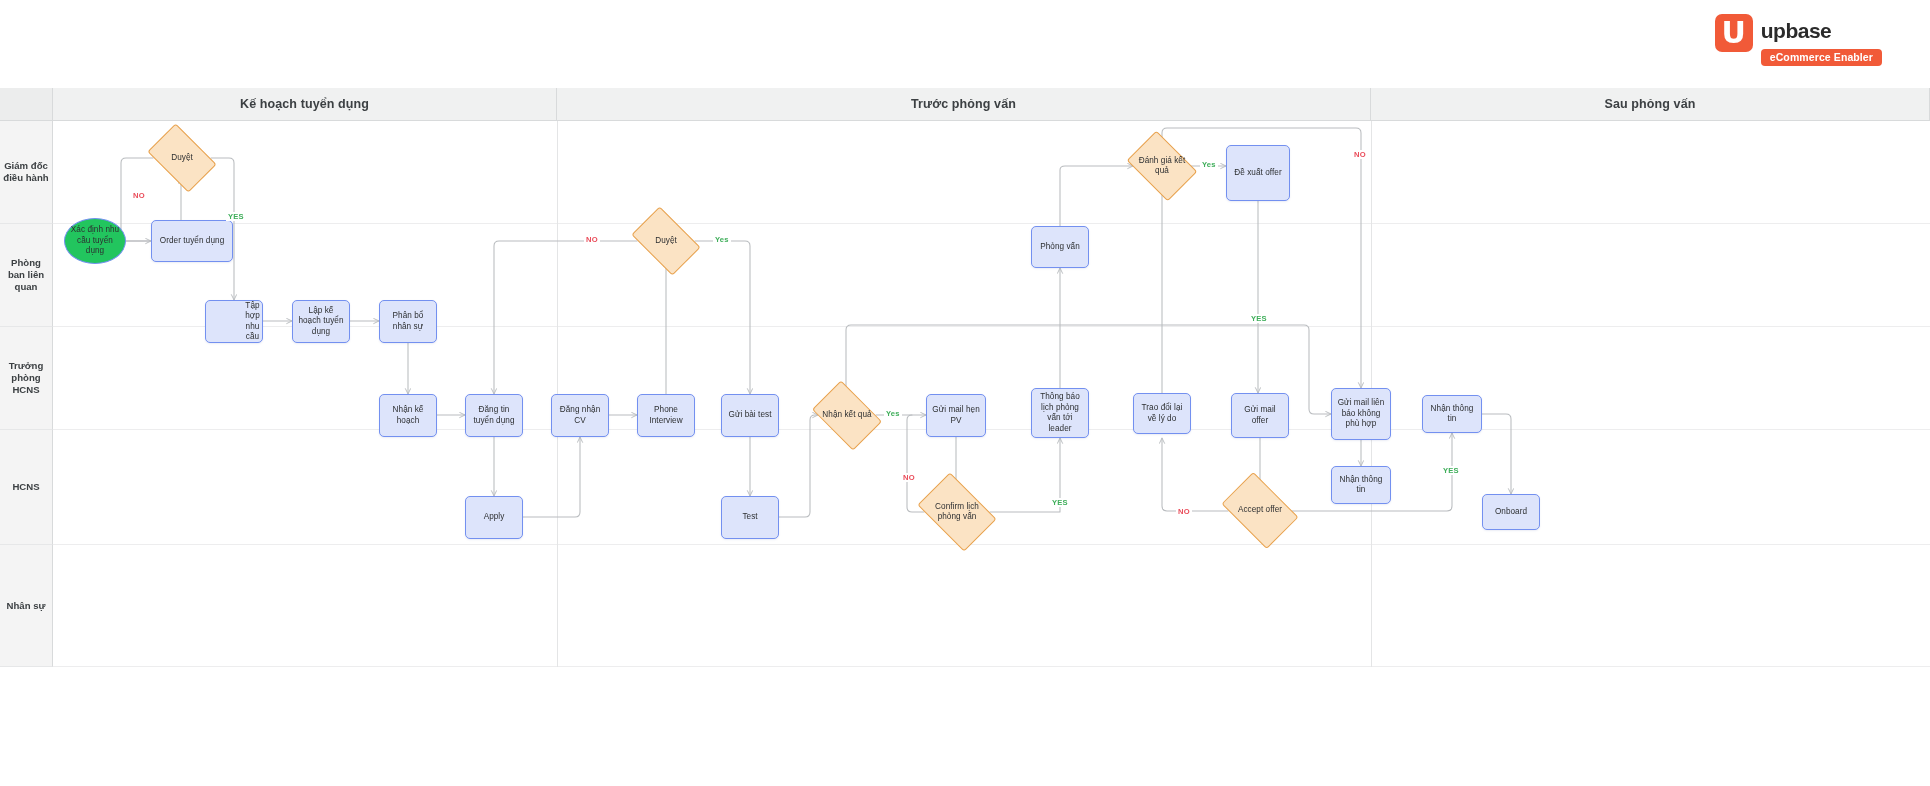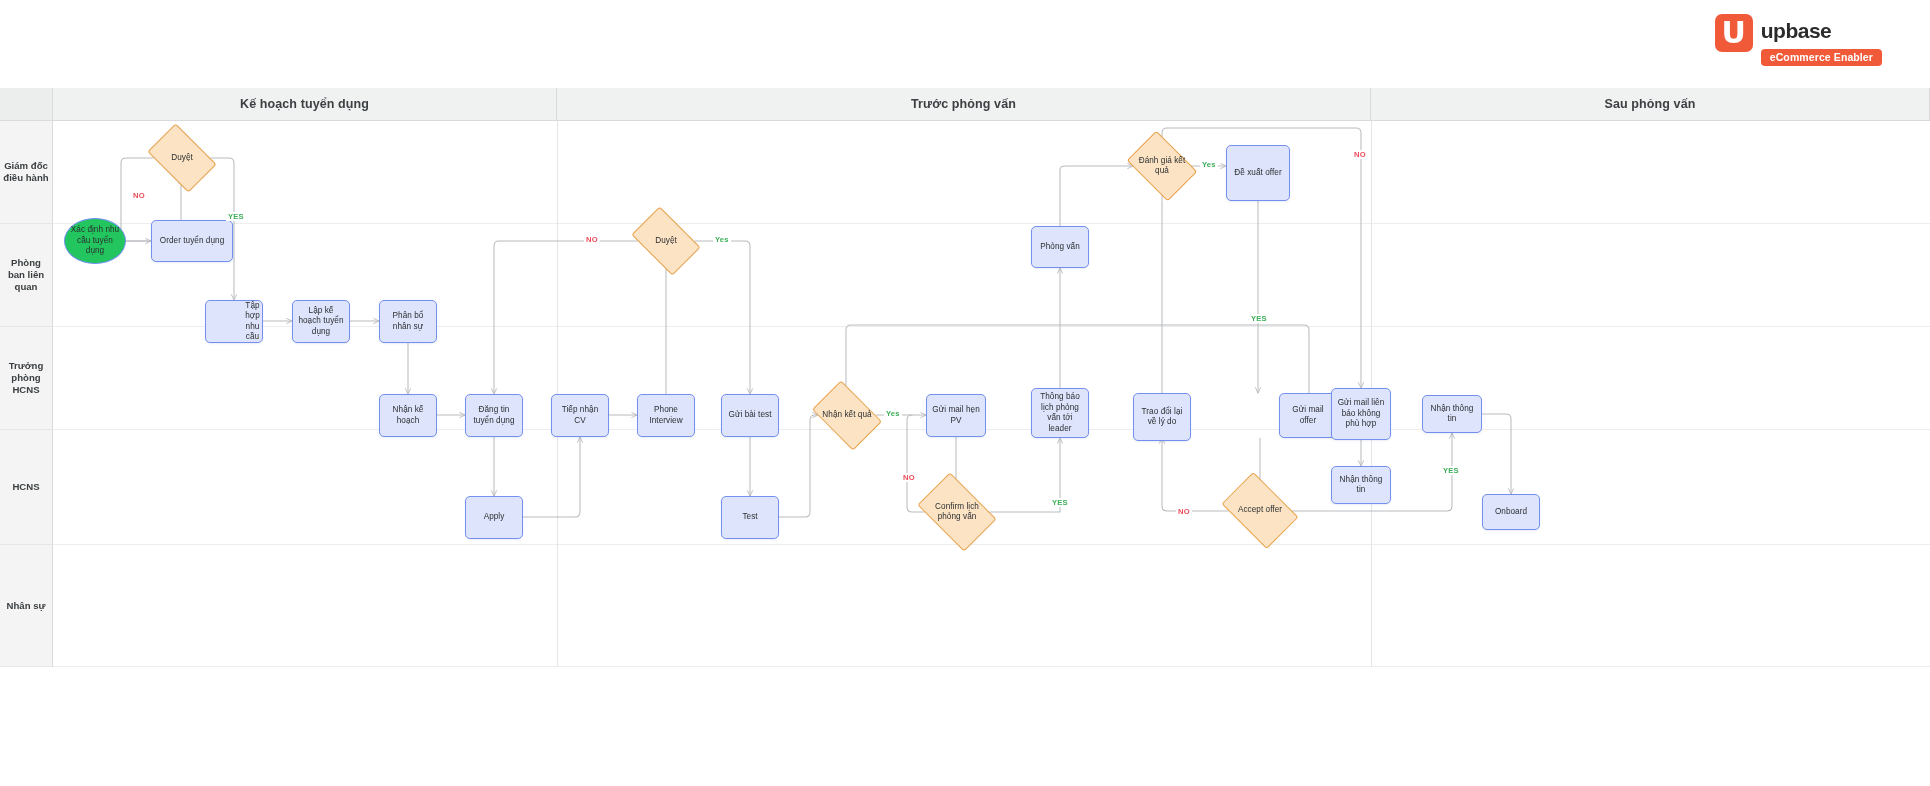--- a/index.html
+++ b/index.html
@@ -226,21 +226,21 @@
       <div class="node n-proc" style="left: 379px; top: 394px; width: 58px; height: 43px;">
         <span class="txt">Nhận kế hoạch</span>
       </div>
       <div class="node n-proc" style="left: 465px; top: 394px; width: 58px; height: 43px;">
         <span class="txt">Đăng tin tuyển dụng</span>
       </div>
       <div class="node n-proc" style="left: 465px; top: 496px; width: 58px; height: 43px;">
         <span class="txt">Apply</span>
       </div>
       <div class="node n-proc" style="left: 551px; top: 394px; width: 58px; height: 43px;">
-        <span class="txt">Tiếp nhận CV</span>
+        <span class="txt">Đăng nhận CV</span>
       </div>
       <div class="node n-proc" style="left: 637px; top: 394px; width: 58px; height: 43px;">
         <span class="txt">Phone Interview</span>
       </div>
       <div class="node n-dec" style="left: 637px; top: 221px; width: 58px; height: 40px;">
         <div class="dia"></div>
         <span class="txt">Duyệt</span>
       </div>
       <div class="node n-proc" style="left: 721px; top: 394px; width: 58px; height: 43px;">
         <span class="txt">Gửi bài test</span>
@@ -265,24 +265,24 @@
       <div class="node n-proc" style="left: 1031px; top: 226px; width: 58px; height: 42px;">
         <span class="txt">Phỏng vấn</span>
       </div>
       <div class="node n-dec" style="left: 1133px; top: 145px; width: 58px; height: 42px;">
         <div class="dia"></div>
         <span class="txt">Đánh giá kết quả</span>
       </div>
       <div class="node n-proc" style="left: 1226px; top: 145px; width: 64px; height: 56px;">
         <span class="txt">Đề xuất offer</span>
       </div>
-      <div class="node n-proc" style="left: 1133px; top: 393px; width: 58px; height: 48px;">
+      <div class="node n-proc" style="left: 1133px; top: 393px; width: 58px; height: 41px;">
         <span class="txt">Trao đổi lại về lý do</span>
       </div>
-      <div class="node n-proc" style="left: 1231px; top: 393px; width: 58px; height: 45px; margin-left: 48px;">
+      <div class="node n-proc" style="left: 1231px; top: 393px; width: 58px; height: 45px;">
         <span class="txt">Gửi mail offer</span>
       </div>
       <div class="node n-dec" style="left: 1228px; top: 488px; width: 64px; height: 45px;">
         <div class="dia"></div>
         <span class="txt">Accept offer</span>
       </div>
       <div class="node n-proc" style="left: 1331px; top: 388px; width: 60px; height: 52px;">
         <span class="txt">Gửi mail liên báo không phù hợp</span>
       </div>
       <div class="node n-proc" style="left: 1331px; top: 466px; width: 60px; height: 38px;">

